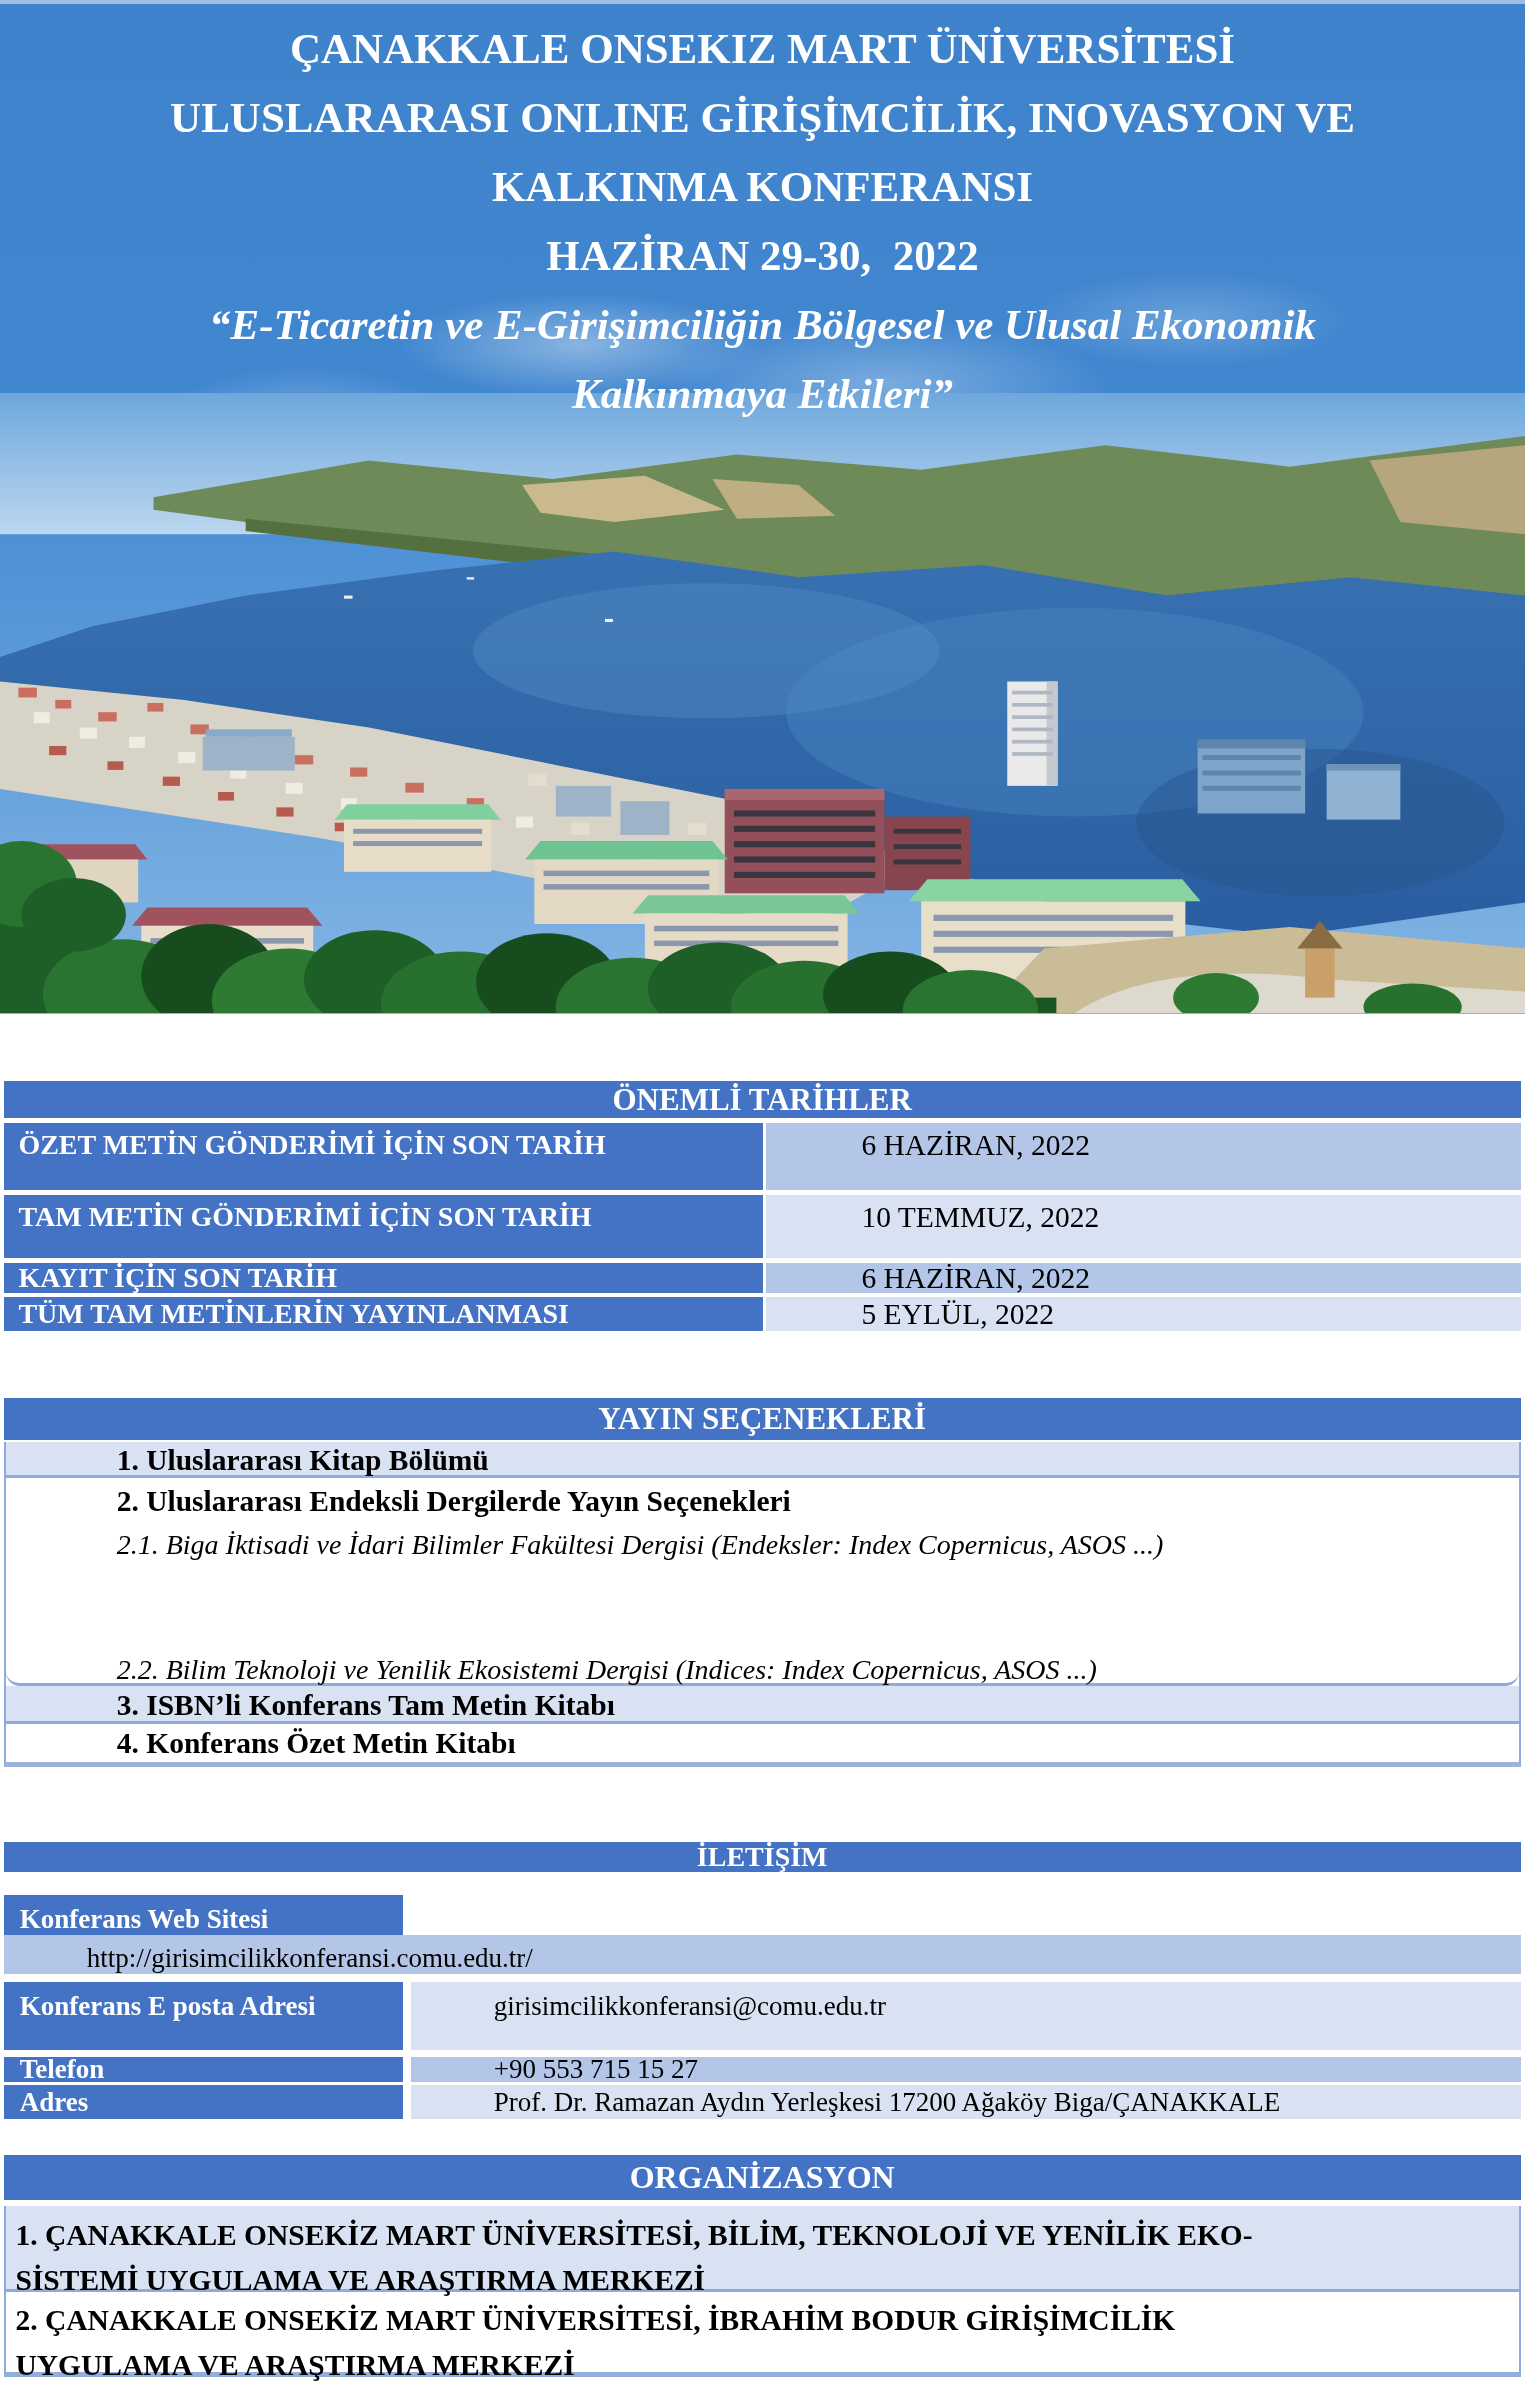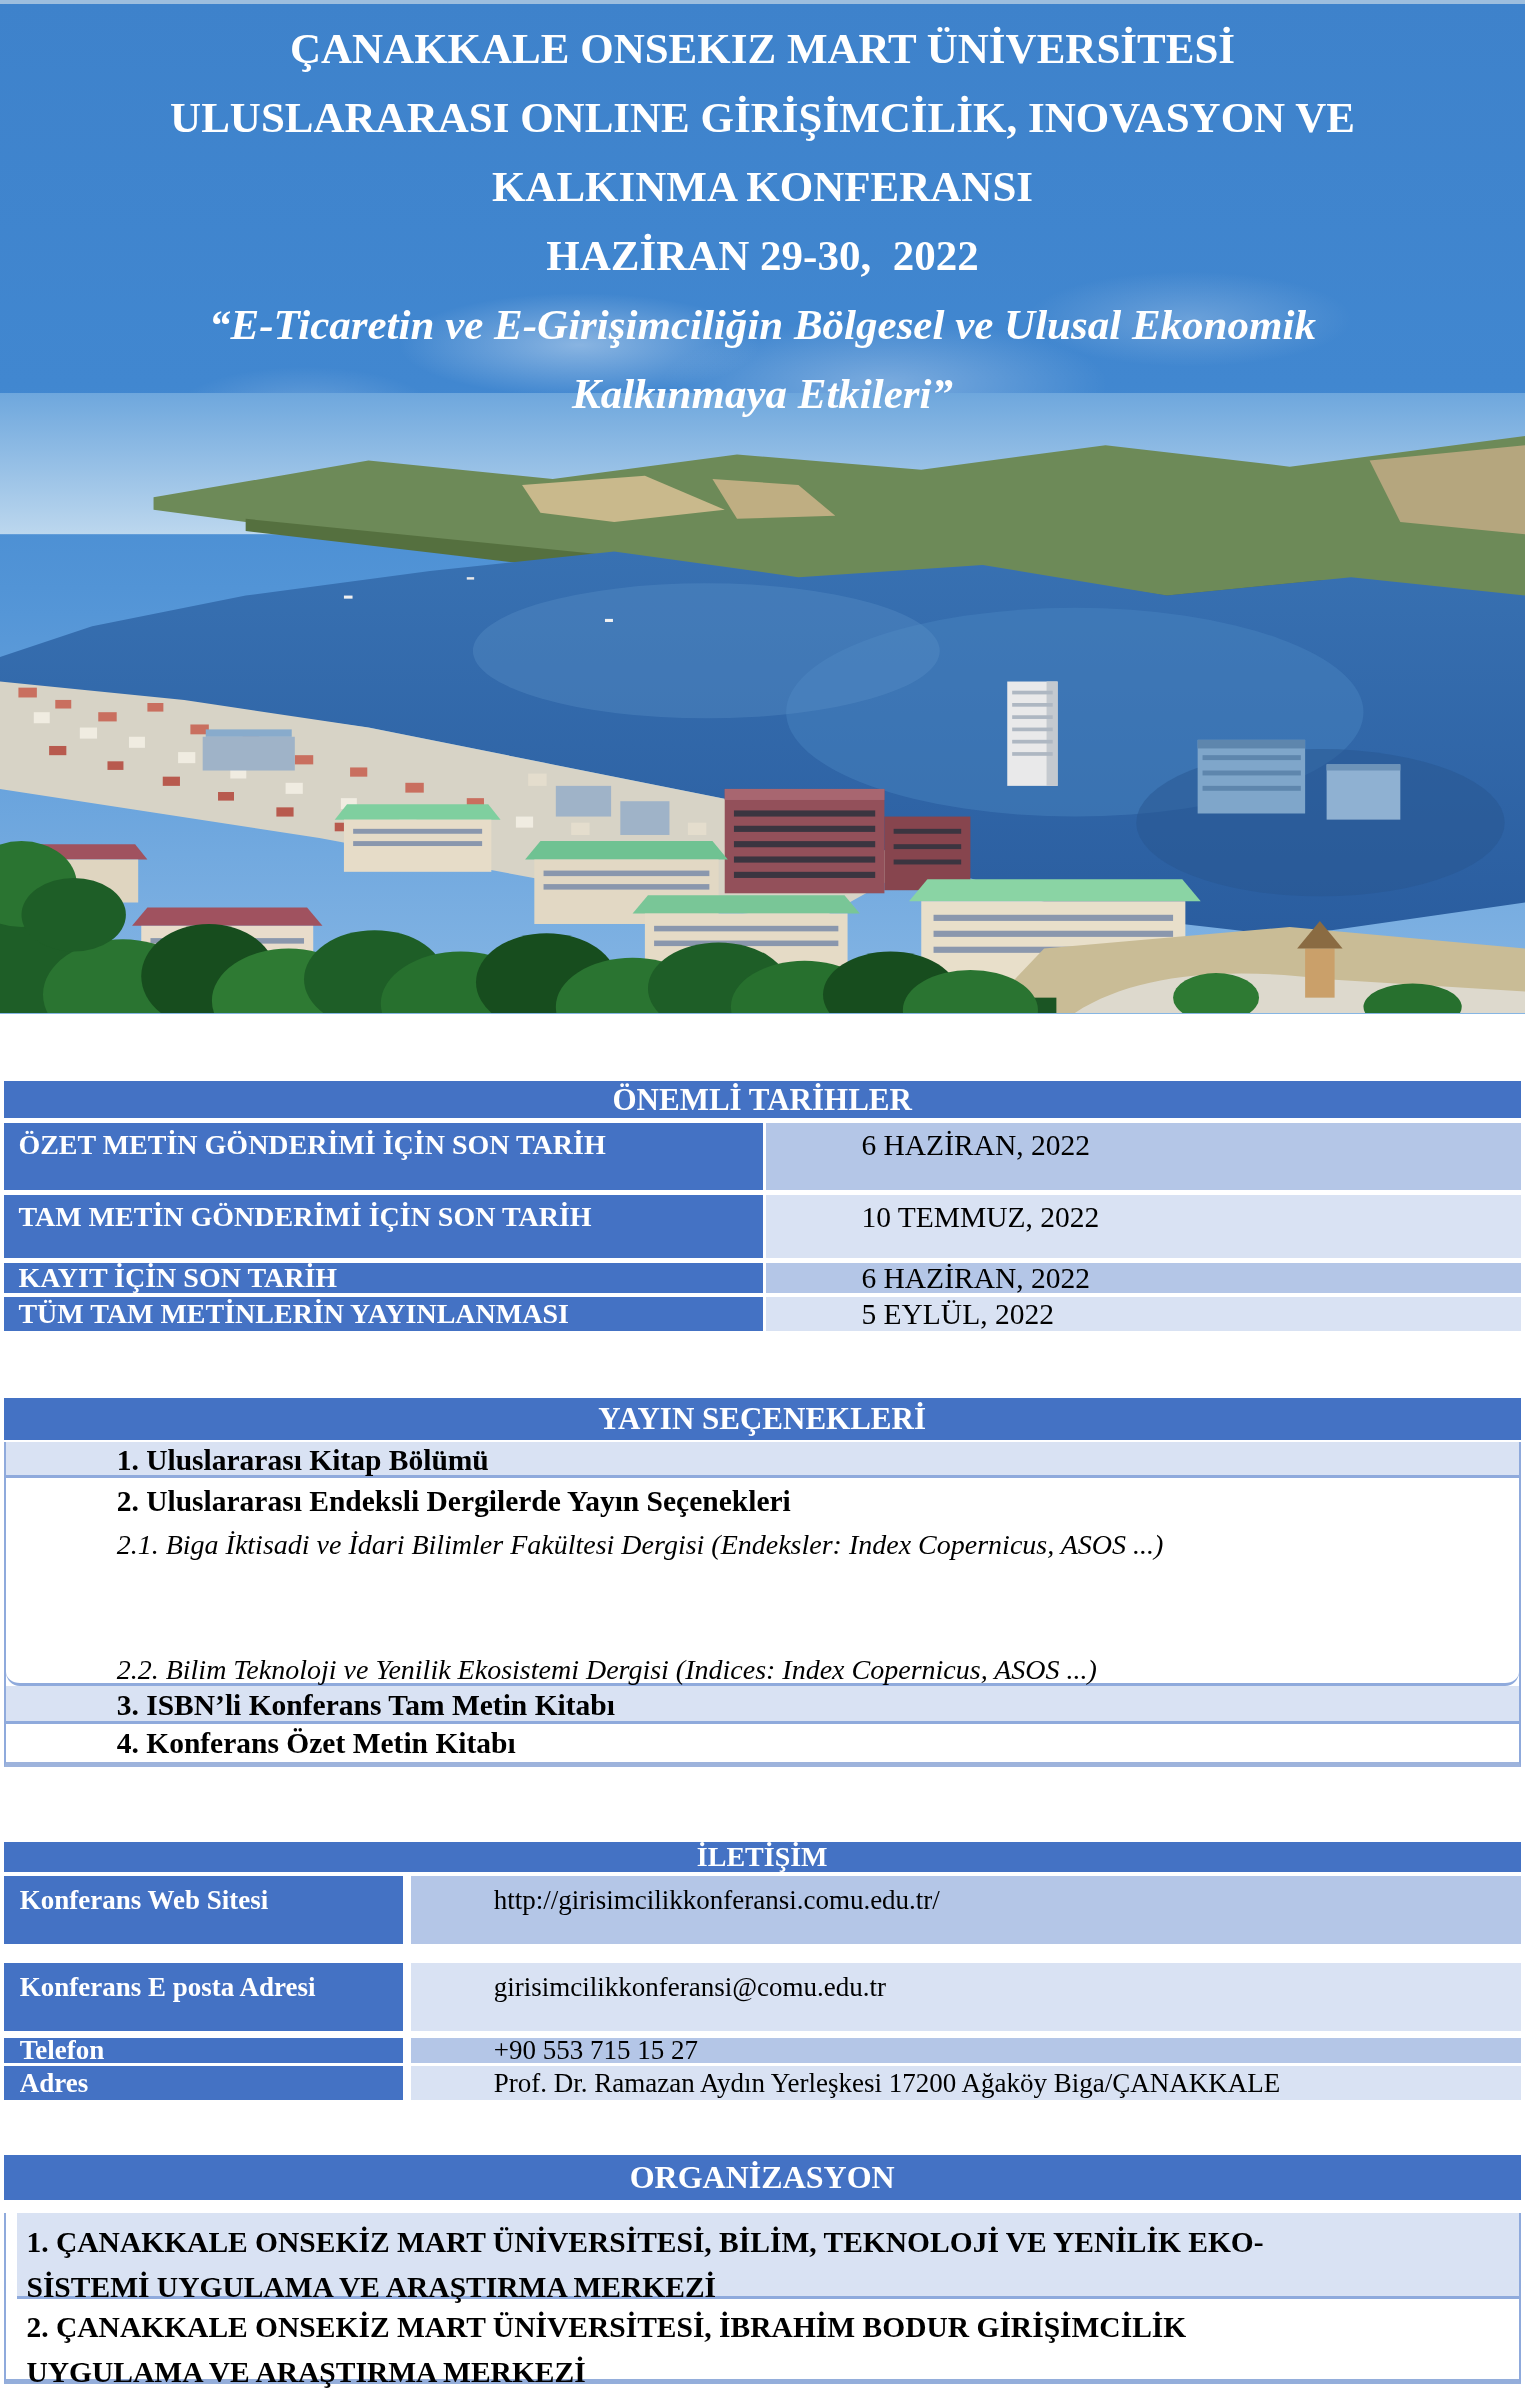--- a/index.html
+++ b/index.html
@@ -57,33 +57,33 @@
   .pub-r2 .pl2{margin-top:8.6px;}
   .pub-r2 .pl3{margin-top:89px;}
   .pub-r3{height:38px;line-height:38px;background:#D9E2F3;border-bottom:3.1px solid #8FAADC;}
   .pub-r4{height:38px;line-height:38px;background:#ffffff;}
   
   .sec-contact{top:1842px;}
   .sec-contact .thead{height:30px;line-height:30px;font-size:28px;}
   .sec-contact .t-left{width:399px;font-size:27px;padding-left:16px;}
   .sec-contact .t-gapcol{width:8px;}
   .sec-contact .t-right{font-size:27px;padding-left:83px;}
-  .sec-contact .c1{margin-top:4px;height:68px;}
+  .sec-contact .c1{margin-top:23px;height:68px;flex-direction:column;}
   .sec-contact .c2{margin-top:19px;height:68px;}
   .sec-contact .c3{margin-top:7.4px;height:25px;border-radius:12px;}
   .sec-contact .c4{margin-top:3.1px;height:34px;}
   .sec-contact .c1 .t-left,.sec-contact .c2 .t-left,
   .sec-contact .c1 .t-right,.sec-contact .c2 .t-right{padding-top:8.6px;}
   .sec-contact .c3 .t-left,.sec-contact .c4 .t-left,
   .sec-contact .c3 .t-right,.sec-contact .c4 .t-right{display:flex;align-items:center;}
   
   .sec-org{top:2155px;}
   .sec-org .thead{height:45px;line-height:45px;font-size:32px;}
-  .org-body{margin-top:13px;border-left:2.5px solid #8FAADC;border-right:2.5px solid #8FAADC;
-    border-bottom:5.5px solid #94AEDB;padding-left:11px;}
+  .org-body{margin-top:6px;border-left:2.5px solid #8FAADC;border-right:2.5px solid #8FAADC;
+    border-bottom:5.5px solid #94AEDB;}
   .org-row{box-sizing:border-box;font-weight:700;font-size:29.5px;line-height:45px;padding-left:9.8px;}
   .org-r1{height:86px;background:#D9E2F3;border-bottom:3.7px solid #8FAADC;padding-top:7.4px;}
   .org-r2{height:80px;background:#ffffff;padding-top:6.1px;}
 </style>
 </head>
 <body>
 
 <div class="canvas">
 
   <div class="hero">

